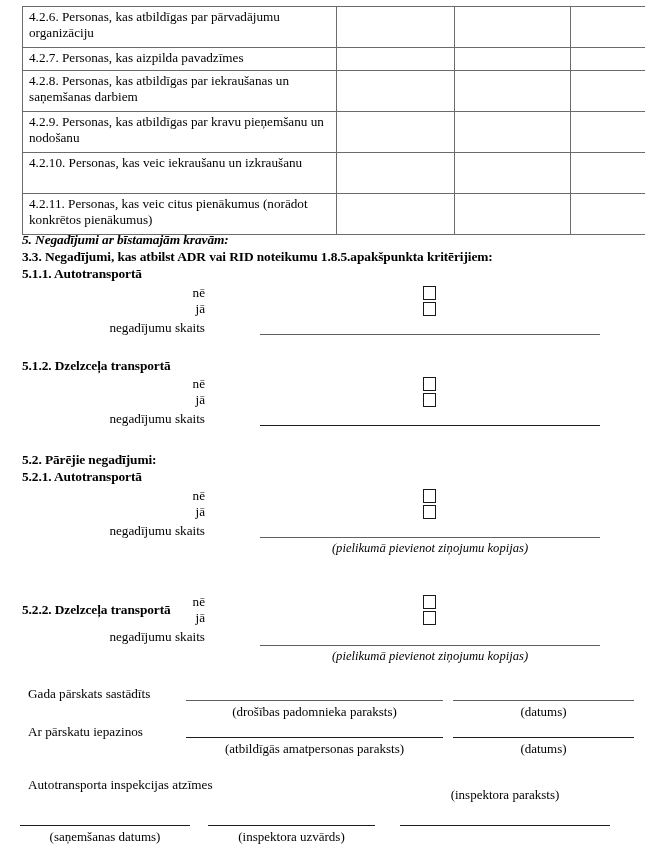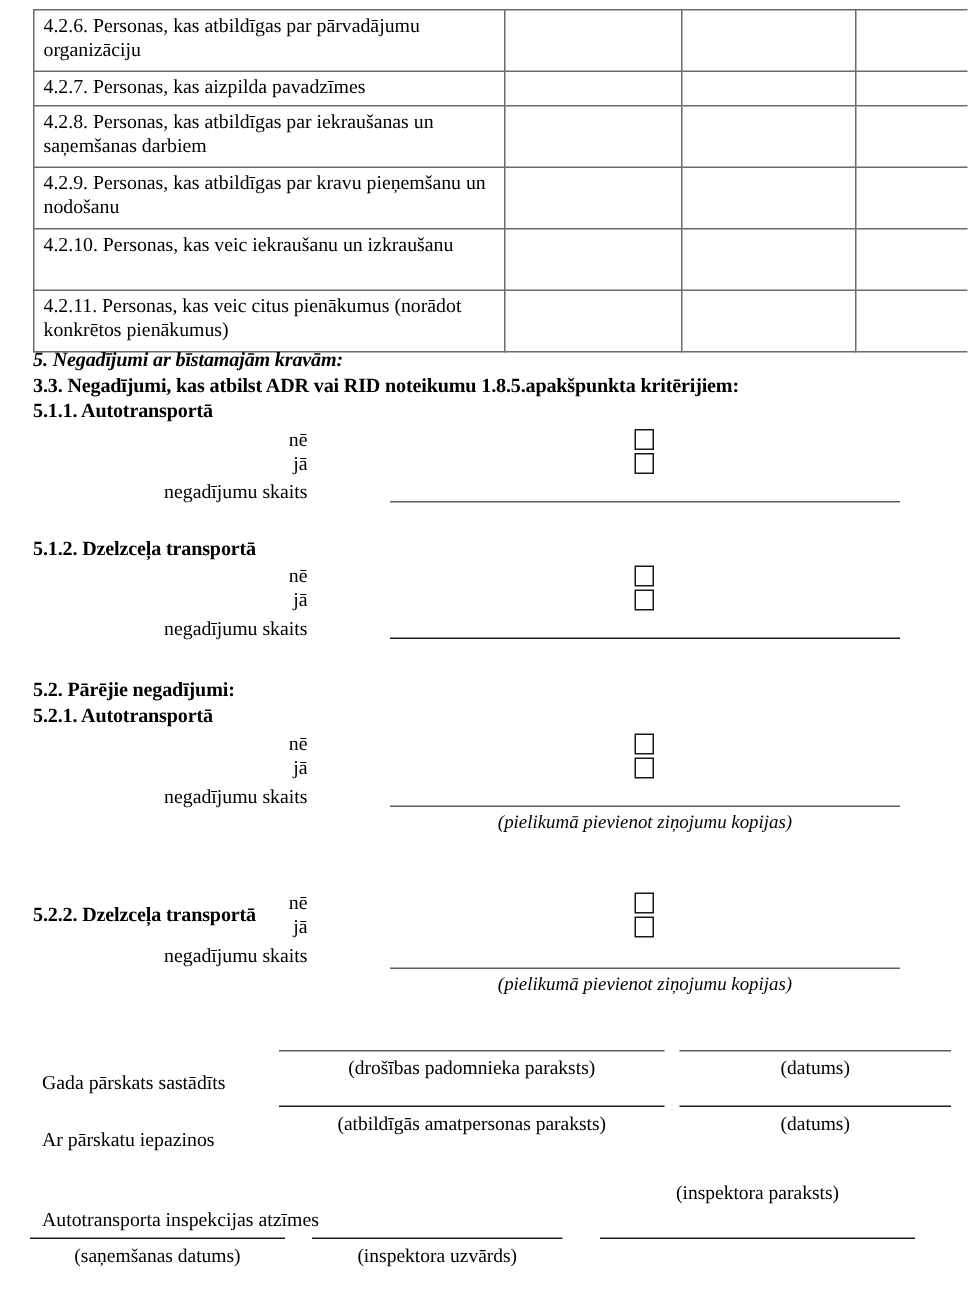--- a/index.html
+++ b/index.html
@@ -89,21 +89,20 @@
     font-style: italic;
     white-space: nowrap;
     text-align: center;
   }
 
   
   .plain {
     position: absolute;
     font-size: 13.2px;
     white-space: nowrap;
-    margin-top: 28px;
   }
 
   
   .caption {
     position: absolute;
     font-size: 13px;
     white-space: nowrap;
     text-align: center;
   }
 </style>

